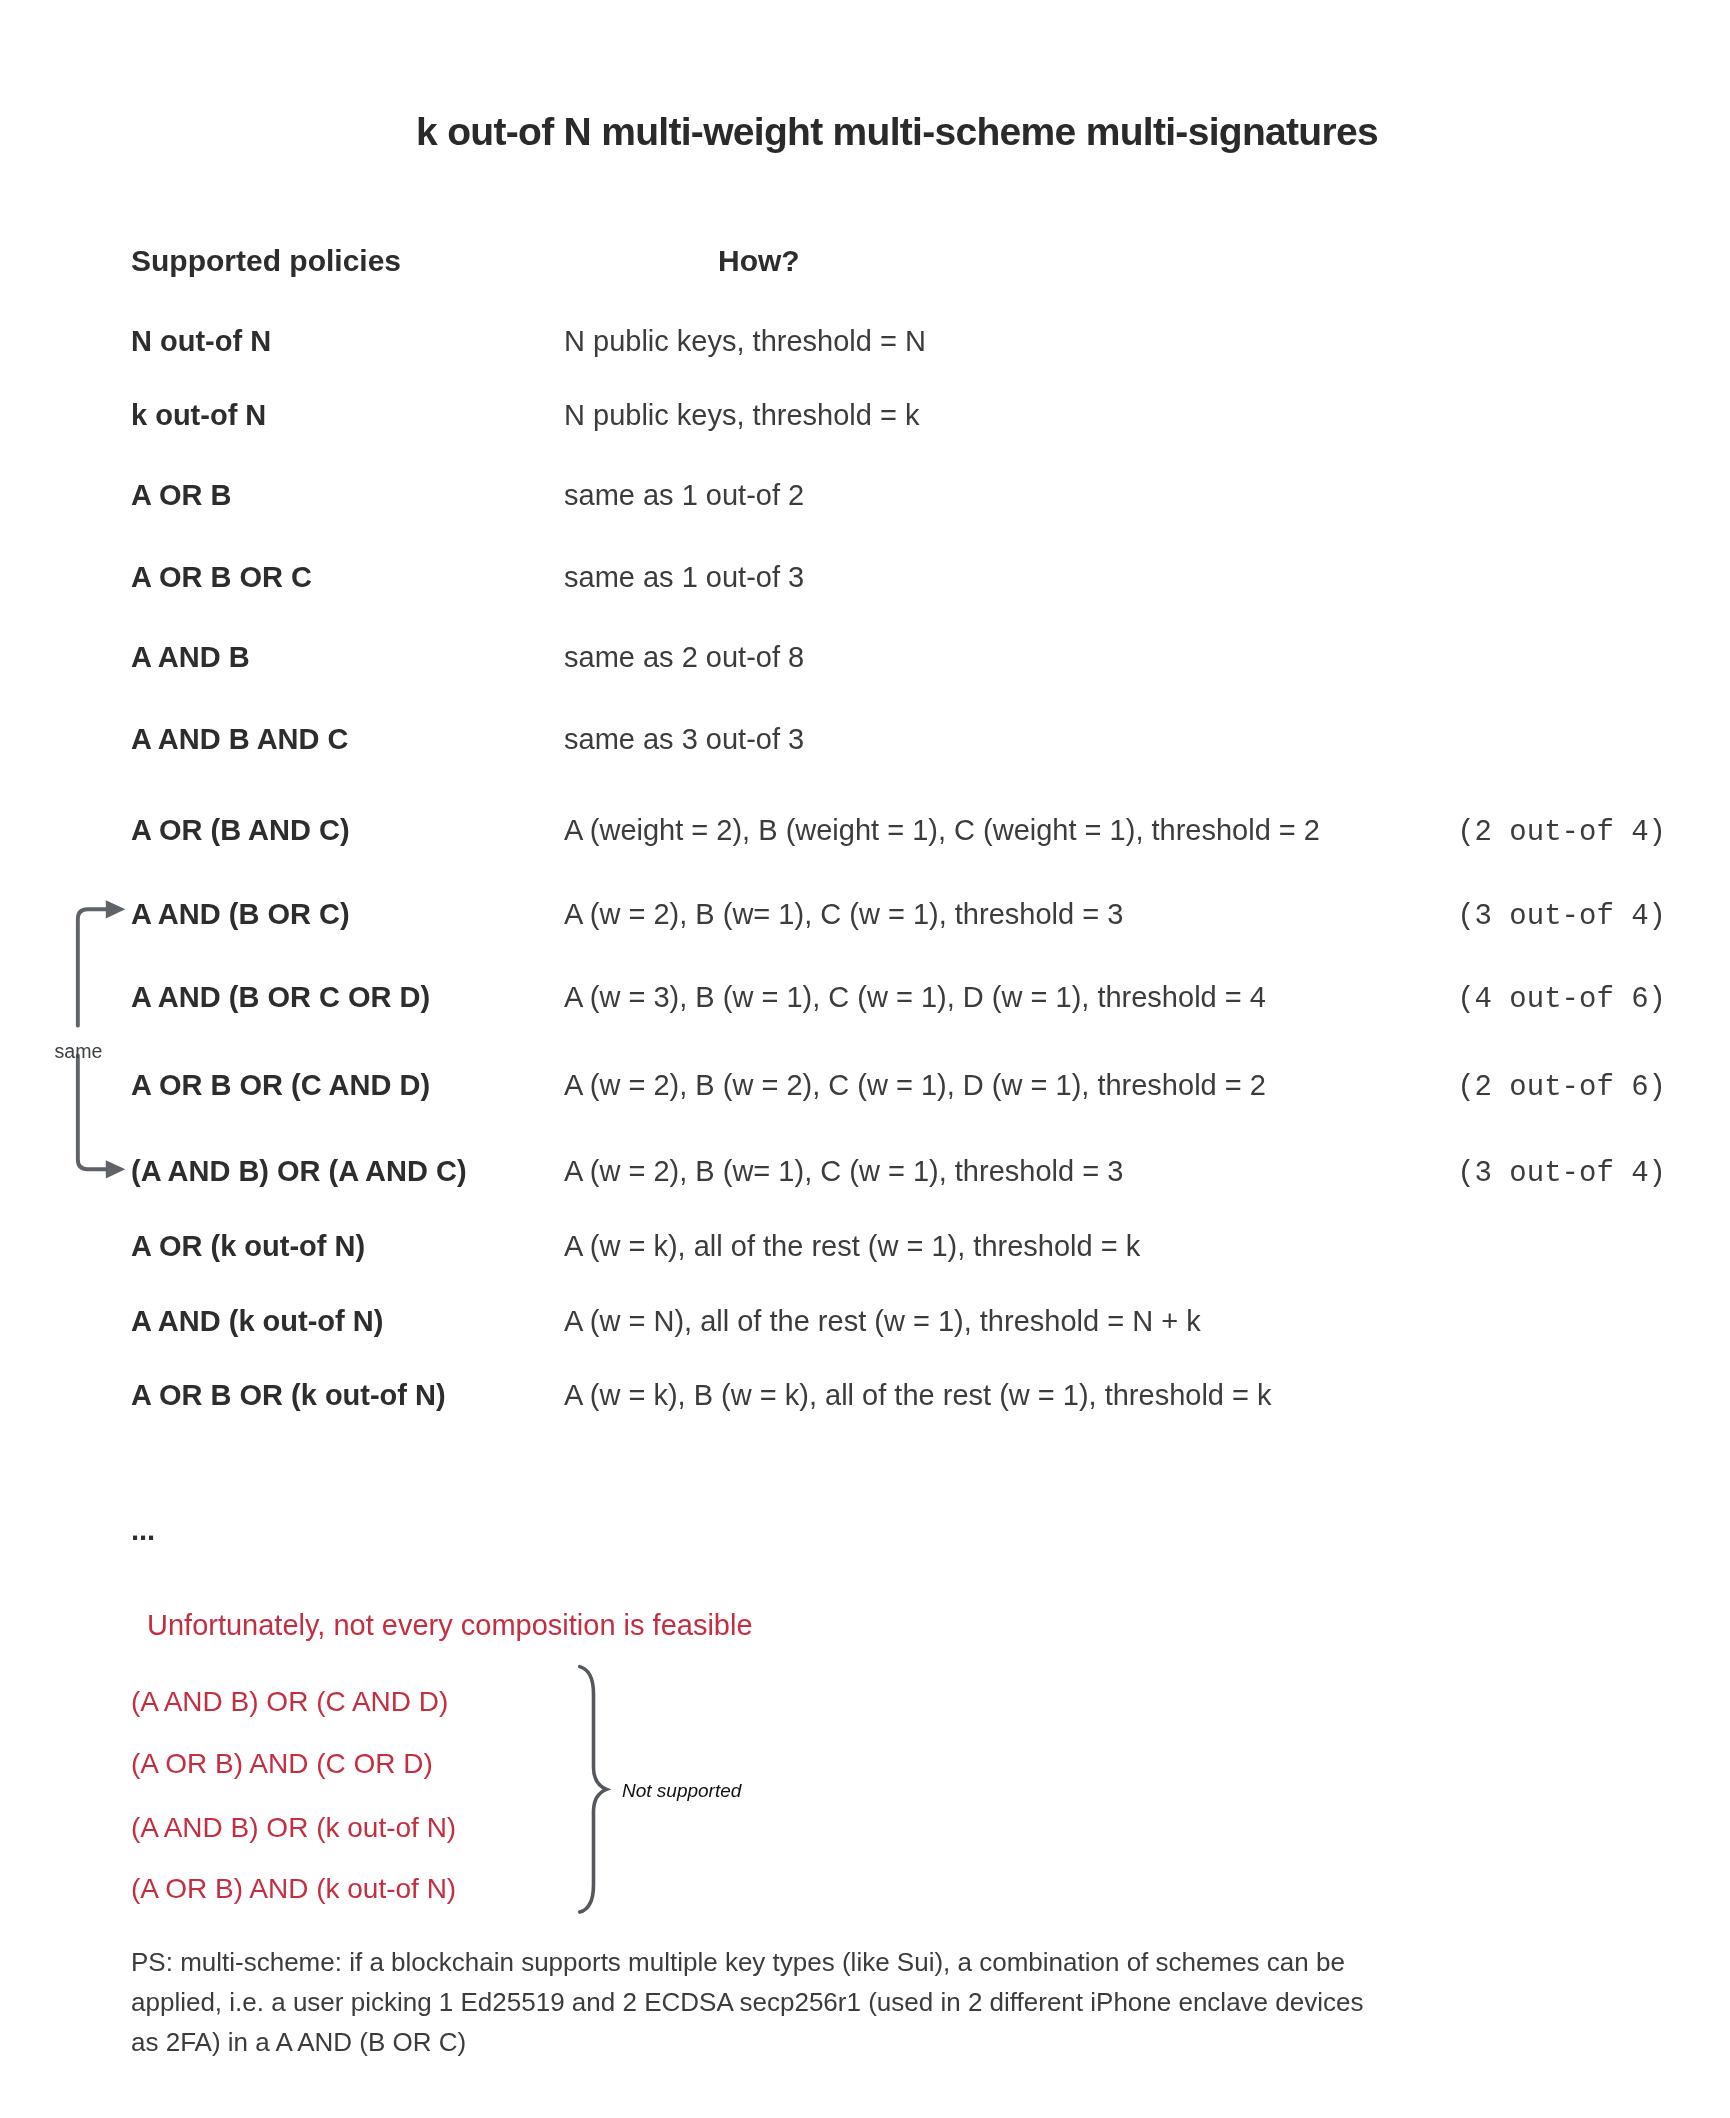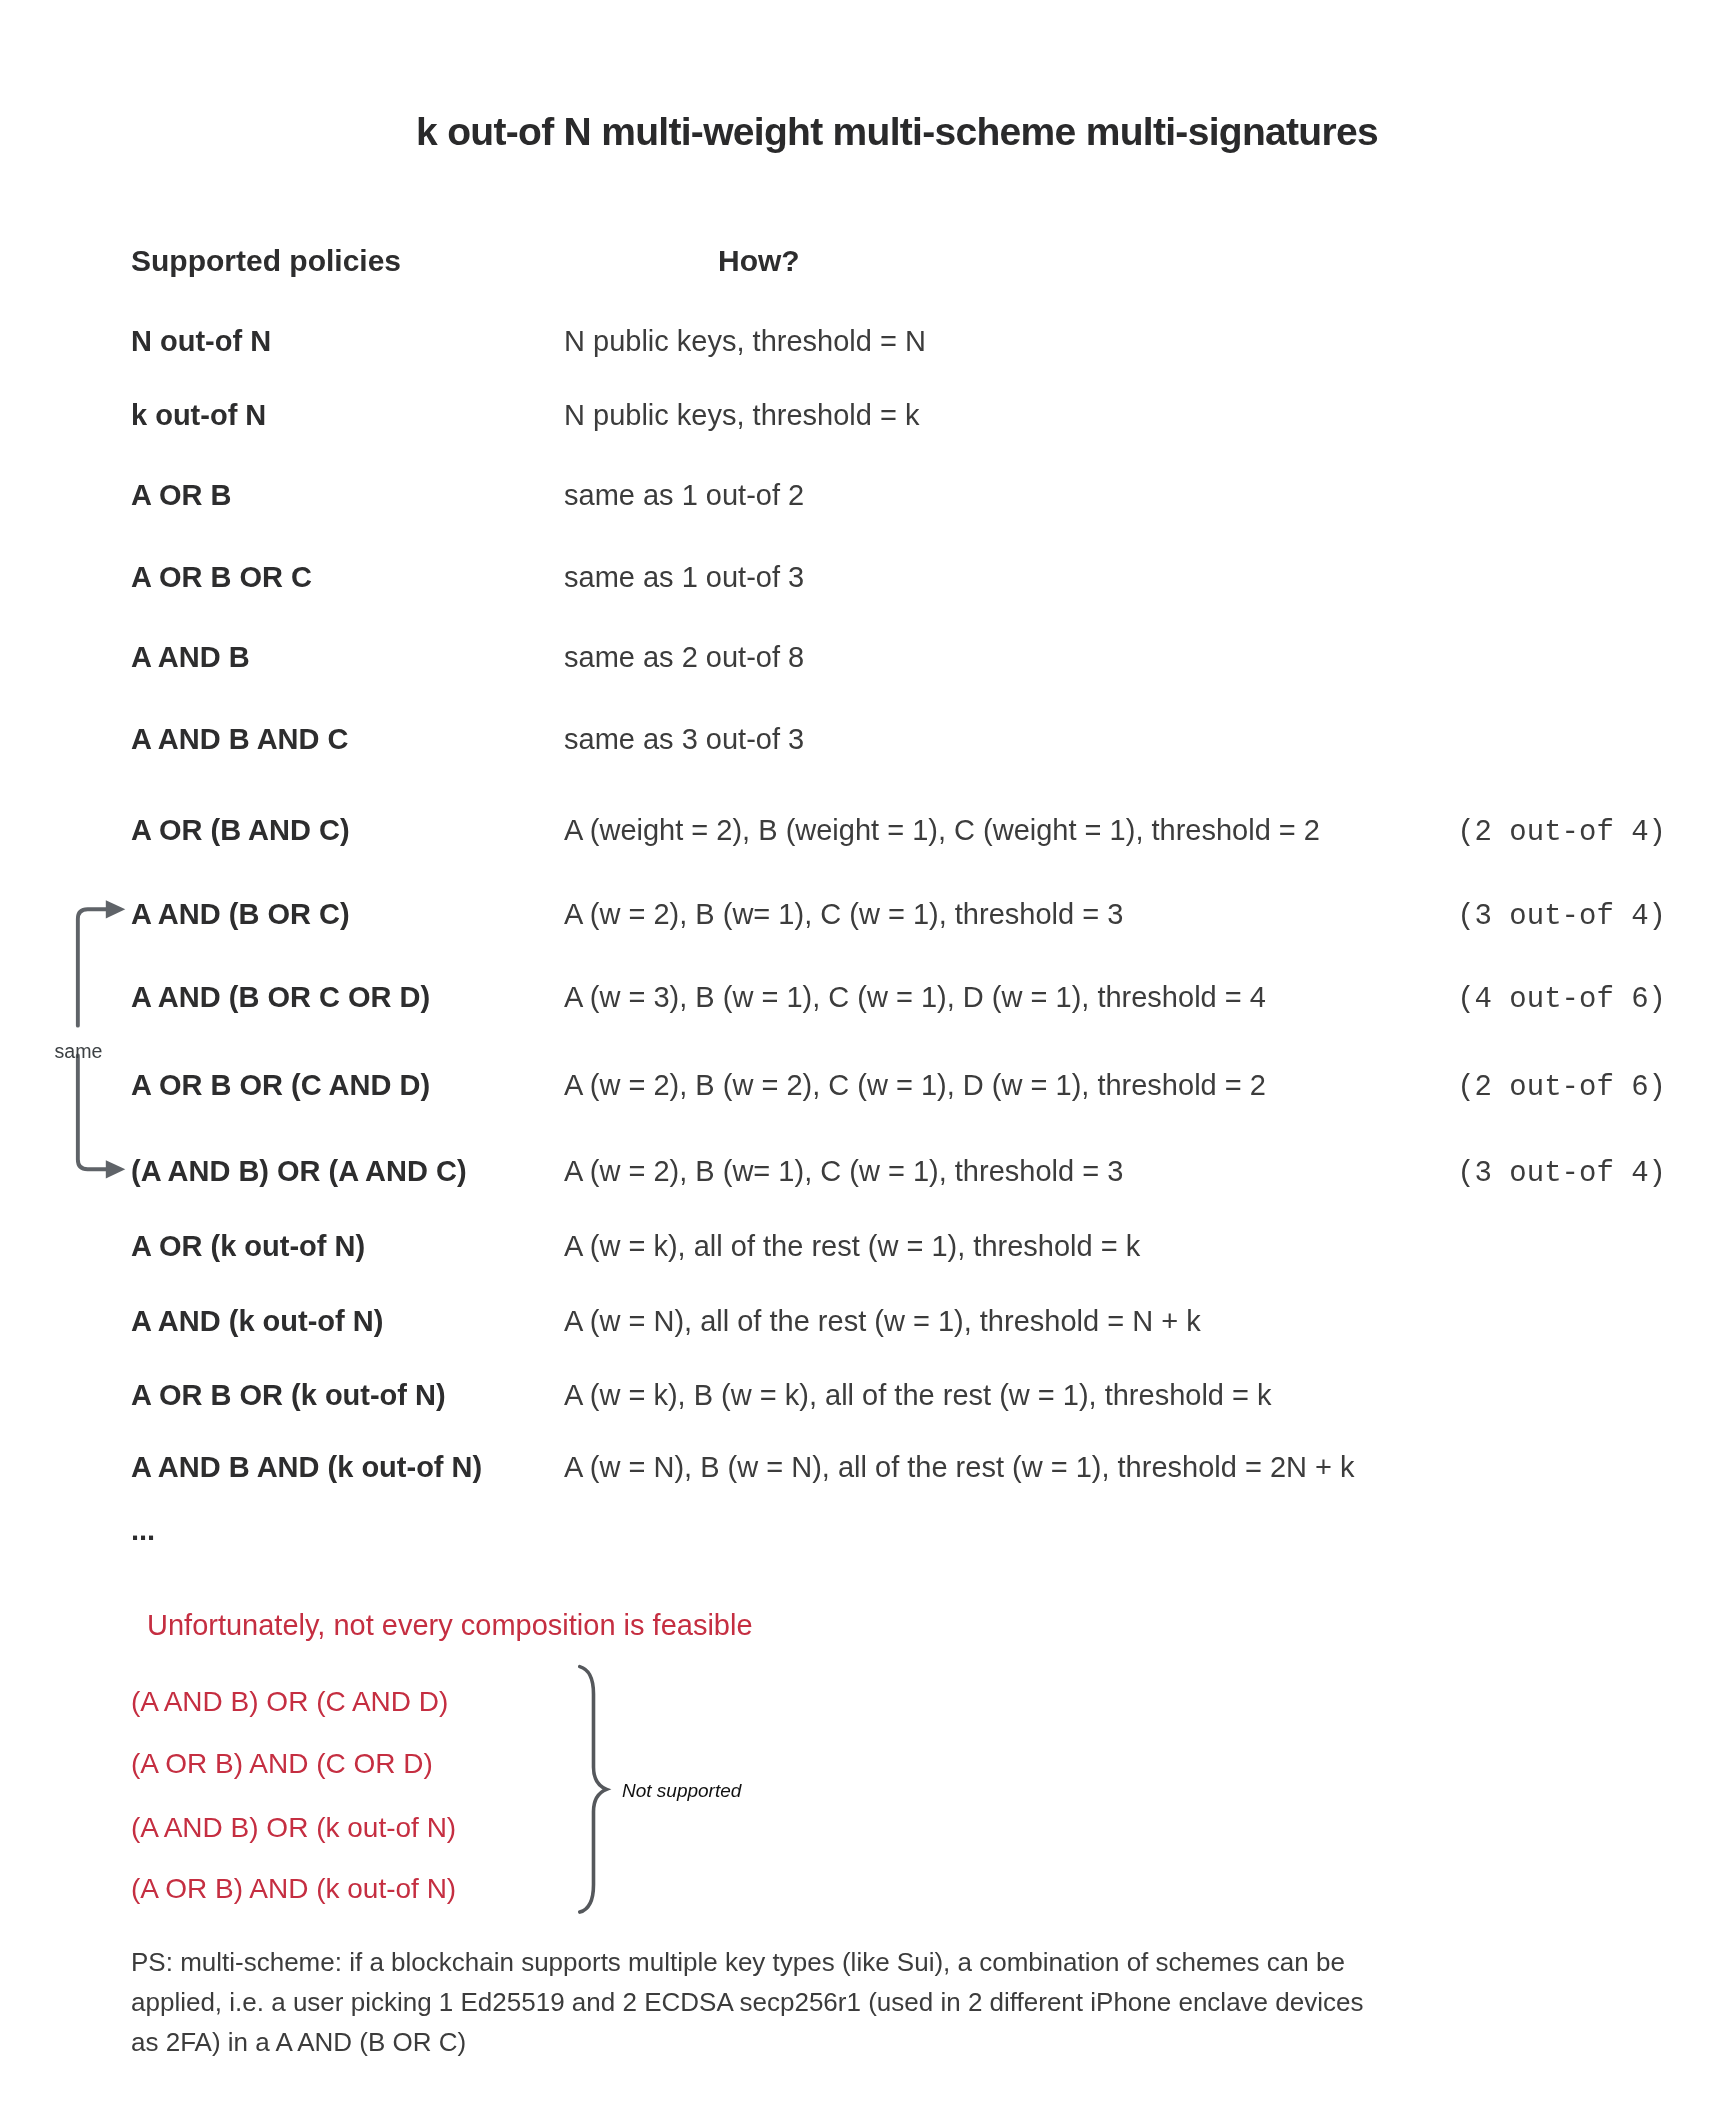--- a/index.html
+++ b/index.html
@@ -105,25 +105,20 @@
   <div class="row" style="top:1304px">
       <div class="policy">A AND (k out-of N)</div>
       <div class="howcell">A (w = N), all of the rest (w = 1), threshold = N + k</div>
       <div class="note"></div>
     </div>
   <div class="row" style="top:1378px">
       <div class="policy">A OR B OR (k out-of N)</div>
       <div class="howcell">A (w = k), B (w = k), all of the rest (w = 1), threshold = k</div>
       <div class="note"></div>
     </div>
-  <div class="row" style="top:1450px">
-      <div class="policy">A AND B AND (k out-of N)</div>
-      <div class="howcell">A (w = N), B (w = N), all of the rest (w = 1), threshold = 2N + k</div>
-      <div class="note"></div>
-    </div>
   <div class="row" style="top:1513px">
       <div class="policy">...</div>
       <div class="howcell"></div>
       <div class="note"></div>
     </div>
 
   <svg class="same-svg" width="104" height="300" viewBox="0 0 160 460">
     <path d="M112 32 H84 Q69 32 69 47 V211" fill="none" stroke="#5f6368" stroke-width="6" stroke-linecap="round"></path>
     <path d="M69 257 V417 Q69 432 84 432 H112" fill="none" stroke="#5f6368" stroke-width="6" stroke-linecap="round"></path>
     <polygon points="112,18 142,32 112,46" fill="#5f6368"></polygon>

